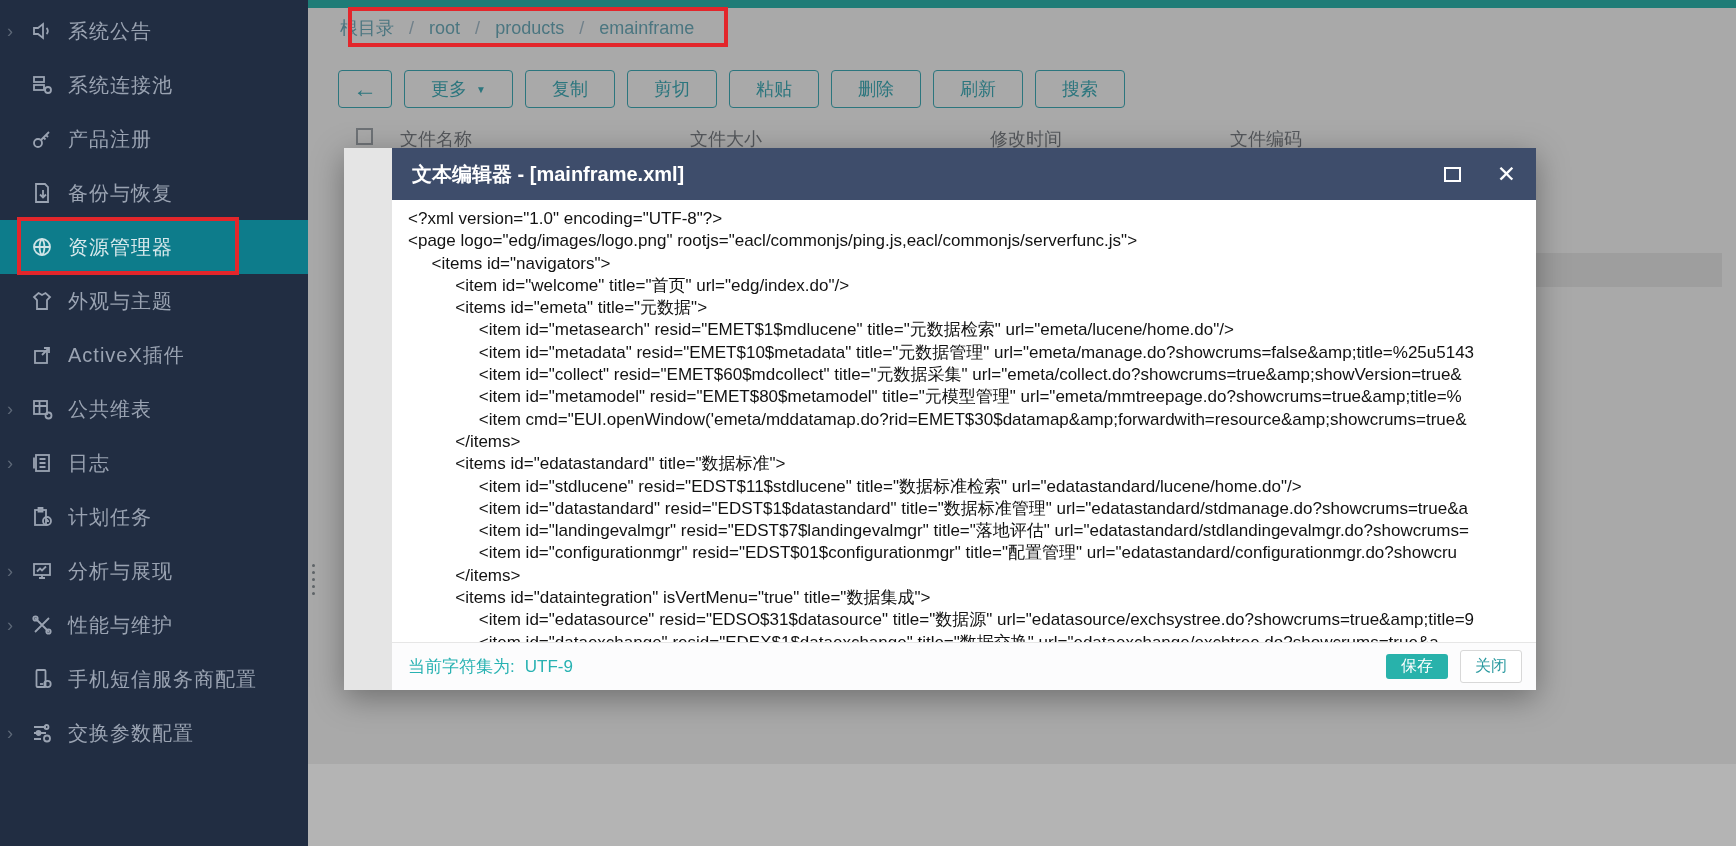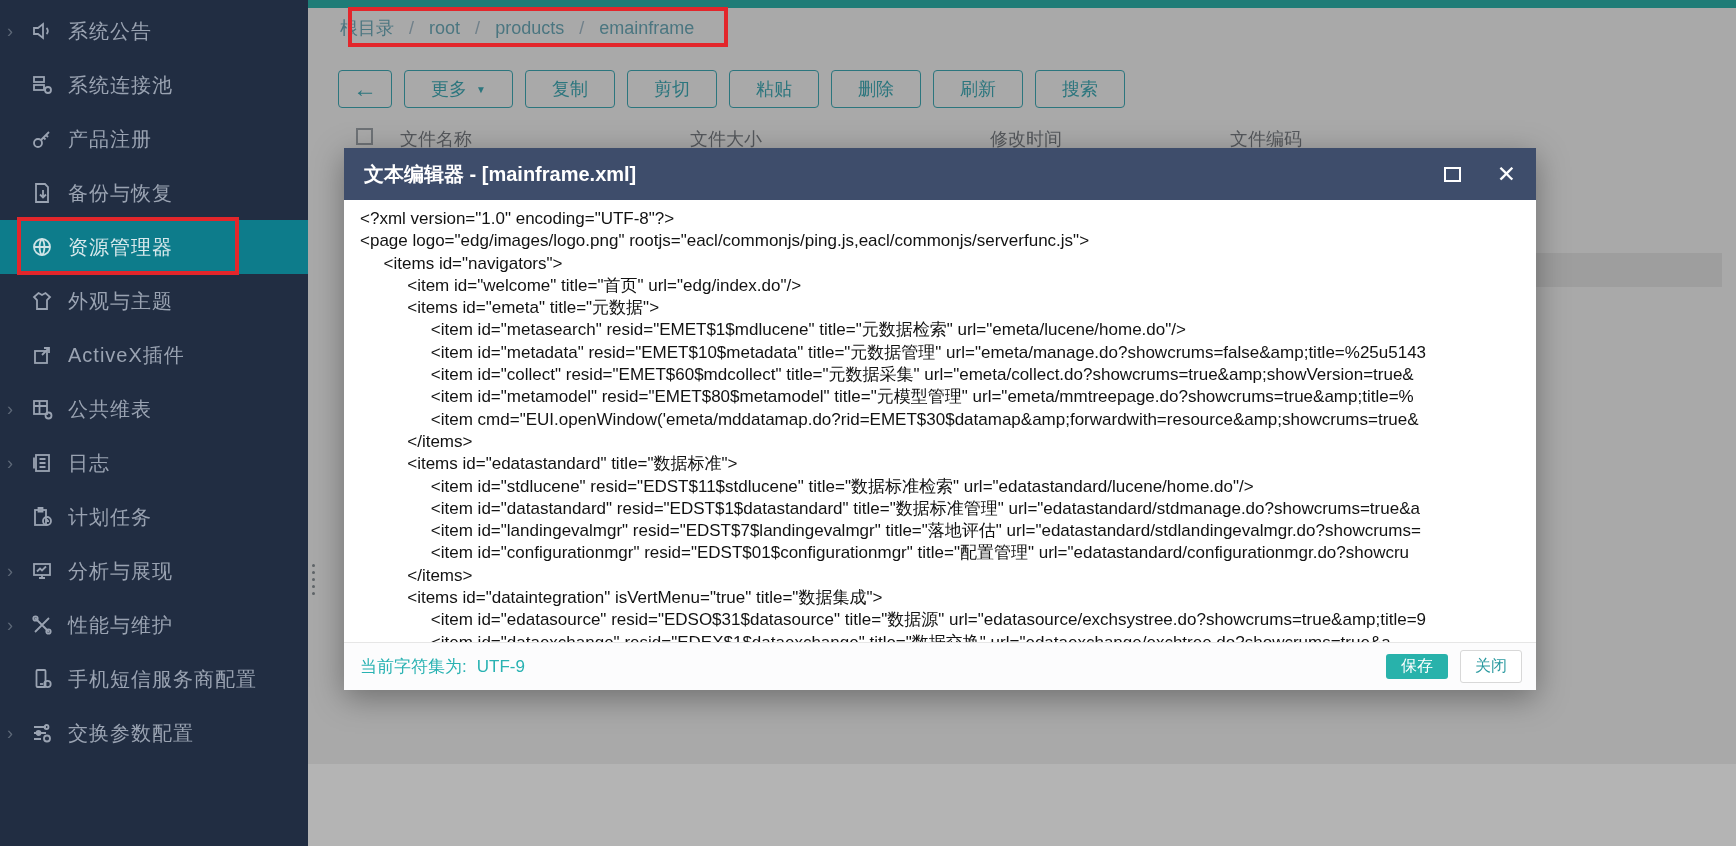--- a/index.html
+++ b/index.html
@@ -54,21 +54,21 @@
   .row-band { position:absolute; left:40px; right:14px; top:253px; height:34px; background:#9e9e9e; }
   .bottom-strip { position:absolute; left:0; right:0; bottom:0; height:82px; background:#b4b4b4; }
 
   .resize-handle { position:absolute; left:2px; top:560px; width:6px; cursor:ew-resize; }
   .resize-handle i { display:block; width:3px; height:3px; border-radius:50%; background:#5f6468; margin:4px auto; }
 
   
   .dialog {
     position:absolute; left:344px; top:148px; width:1192px; height:542px;
     background:#e5e5e5; z-index:20; box-shadow:0 8px 30px rgba(0,0,0,.35);
-    display:flex; flex-direction:column;
+    display:flex; flex-direction:column;padding-left:48px;
   }
   .dlg-head {
     height:52px; background:#3e4d6b; display:flex; align-items:center; padding:0 20px; flex:0 0 auto;
   }
   .dlg-title { color:#ffffff; font-size:20px; font-weight:bold; flex:1; }
   .dlg-max { width:17px; height:15px; border:2px solid #fff; margin-right:36px; cursor:pointer; }
   .dlg-close { color:#fff; font-size:23px; line-height:1; cursor:pointer; }
 
   .dlg-body {
     flex:1; overflow:hidden; background:#fff; padding:8px 0 0 16px;

